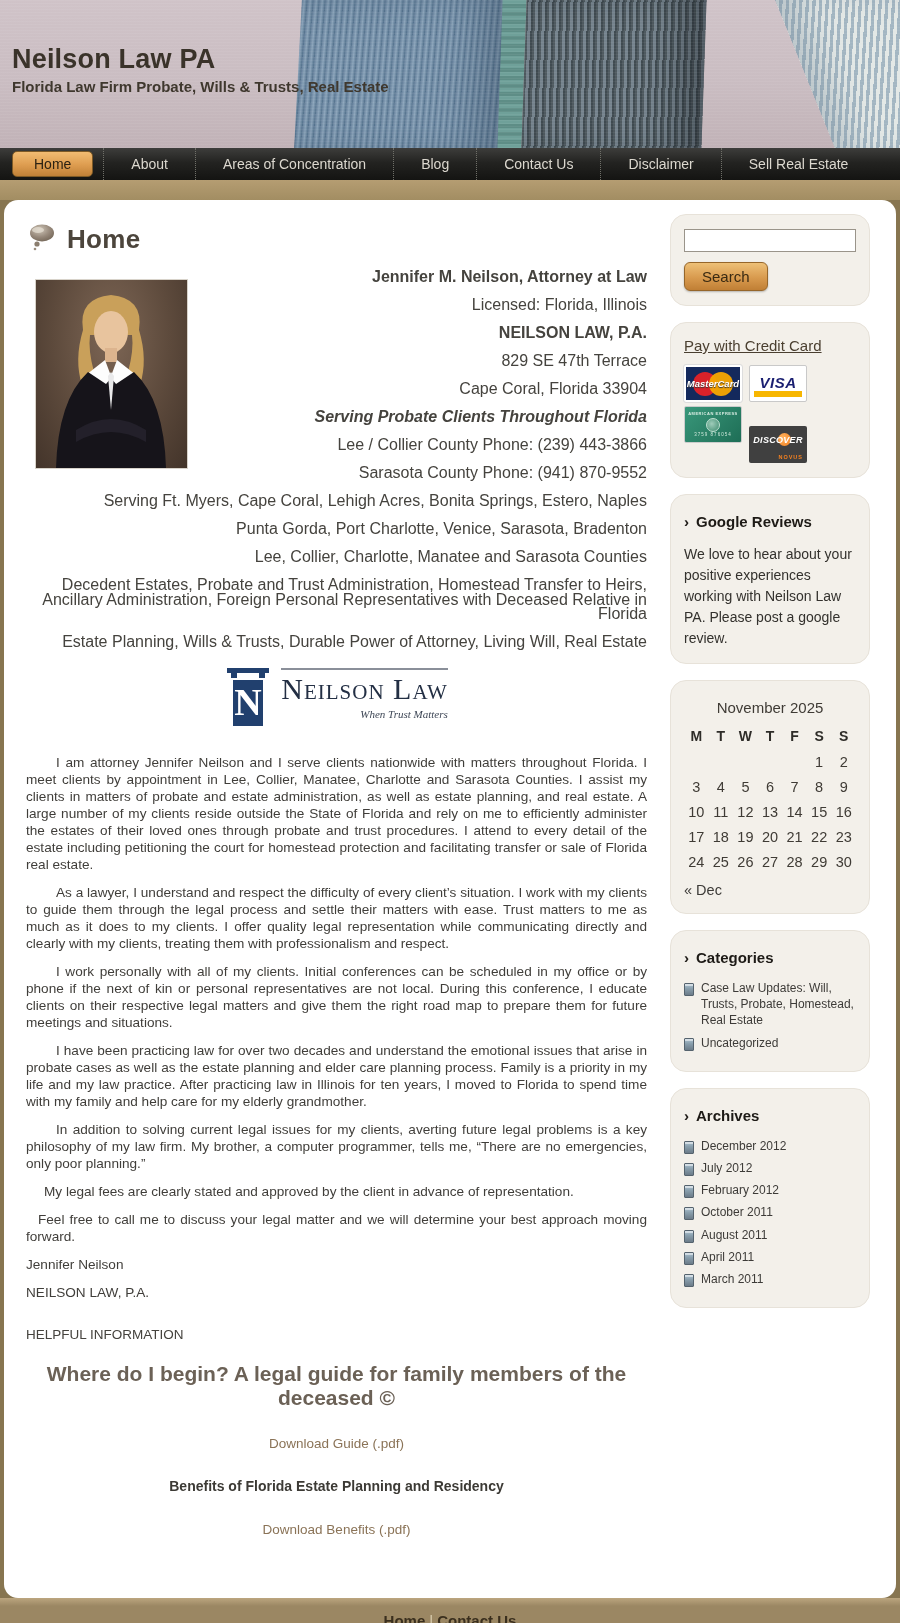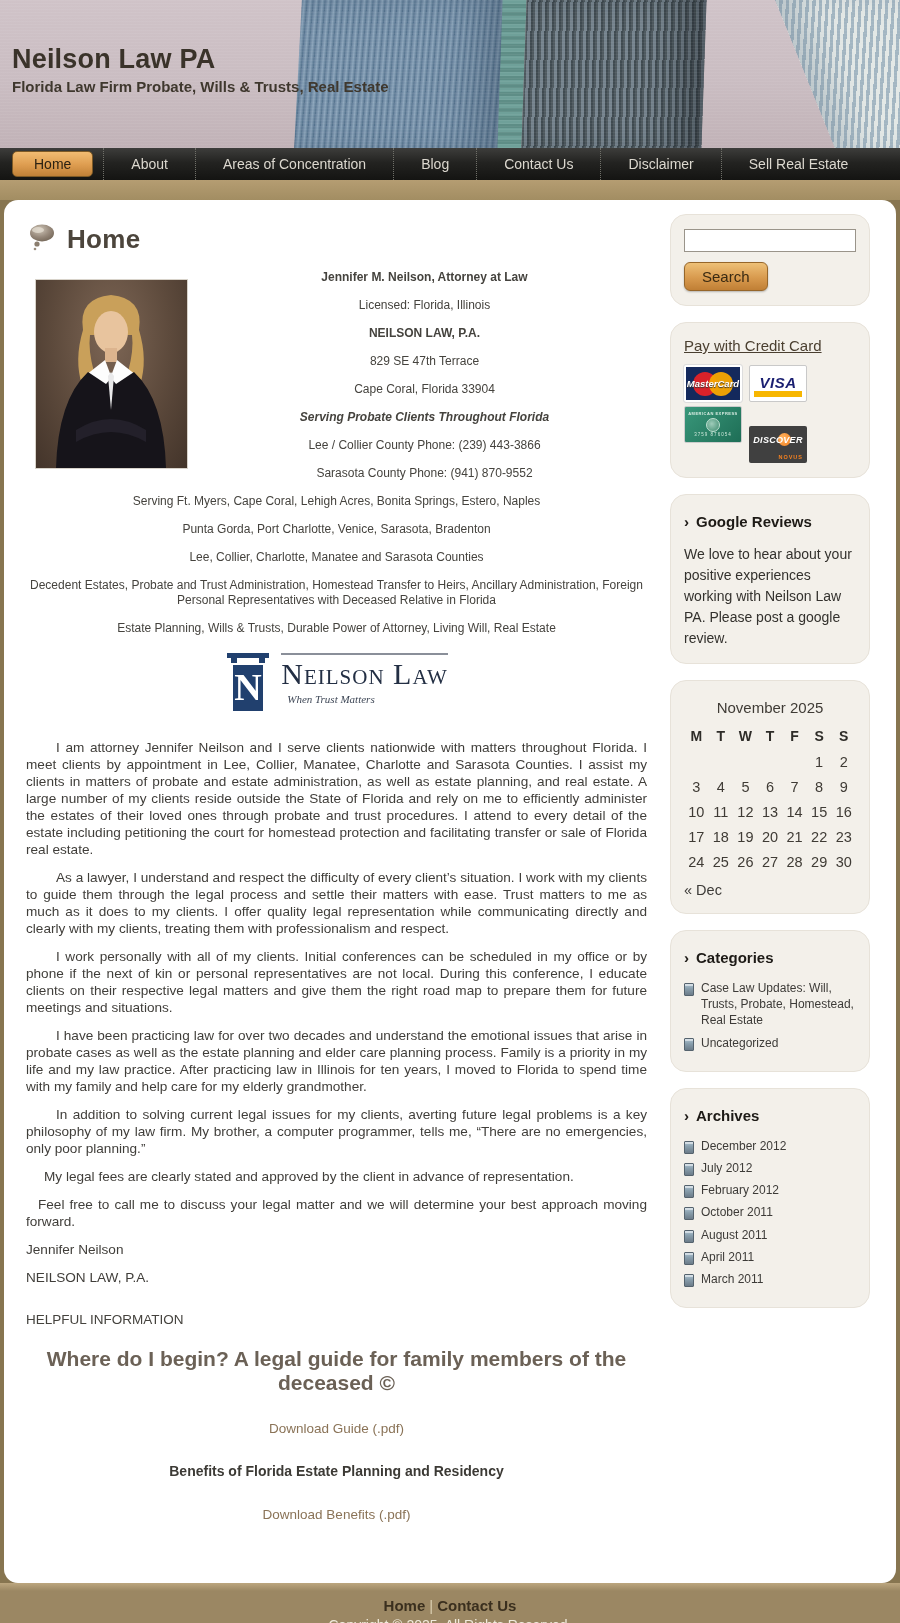--- a/index.html
+++ b/index.html
@@ -51,27 +51,27 @@
   .content-wrap{ display:flex; gap:23px; padding:12px 26px 34px 22px; }
   .main-col{ flex:1; min-width:0; }
 
   .page-title-row{ display:flex; align-items:center; gap:9px; margin:10px 0 14px 2px; }
   .page-title-row h2{ font-size:26px; color:#4c453c; letter-spacing:.3px; }
 
   .photo{ float:left; width:153px; height:190px; margin:9px 14px 10px 9px;
     background:radial-gradient(ellipse at 50% 30%, #7d6655 0%, #5d4a3c 55%, #43342a 100%);
     border:1px solid #d8d3ca; }
 
-  .iline{ text-align:center; font-size:12px; margin-bottom:13.5px; line-height:14.5px; color:#45433e; }
+  .iline{ text-align:right; font-size:16px; margin-bottom:13.5px; line-height:14.5px; color:#45433e; }
   .iline.b{ font-weight:bold; }
   .iline.bi{ font-weight:bold; font-style:italic; }
 
   .firm-logo{ clear:both; display:flex; justify-content:center; align-items:flex-start; gap:10px;
     margin:18px 0 24px; }
-  .logo-right{ display:flex; flex-direction:column; }
+  .logo-right{ display:flex; flex-direction:column;align-items:flex-end; }
   .logo-word{ font-family:"Liberation Serif", serif; font-variant:small-caps; font-size:30px;
     color:#232f44; letter-spacing:1px; border-top:2px solid #8a8f99; padding-top:2px; line-height:34px; }
   .logo-tagline{ font-family:"Liberation Serif", serif; font-style:italic; font-size:11px;
     color:#3e4756; margin-top:2px; padding-left:6px; }
 
   .body-p{ font-size:13.6px; line-height:17px; text-align:justify; margin-bottom:11px; color:#403e3a; }
   .body-p.ind{ text-indent:30px; }
   .body-p.ind-md{ text-indent:18px; }
   .body-p.ind-sm{ text-indent:12px; }
 

